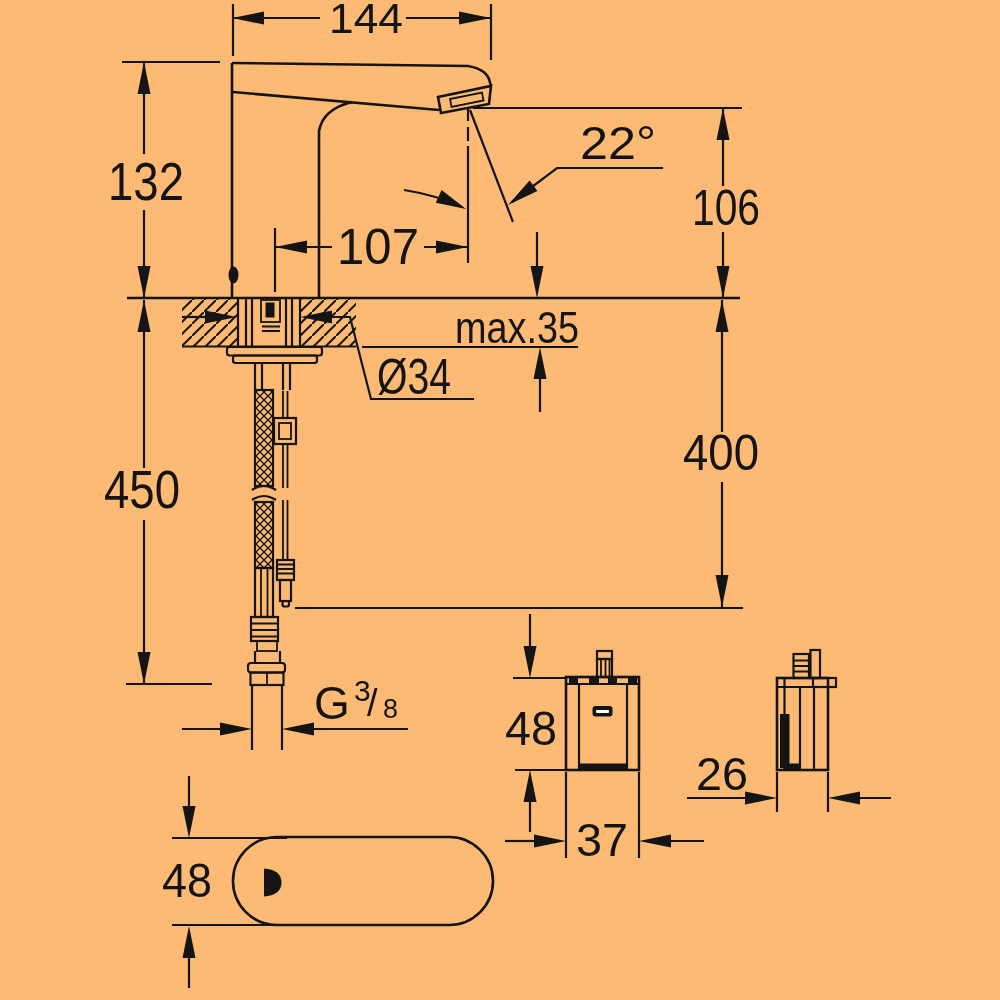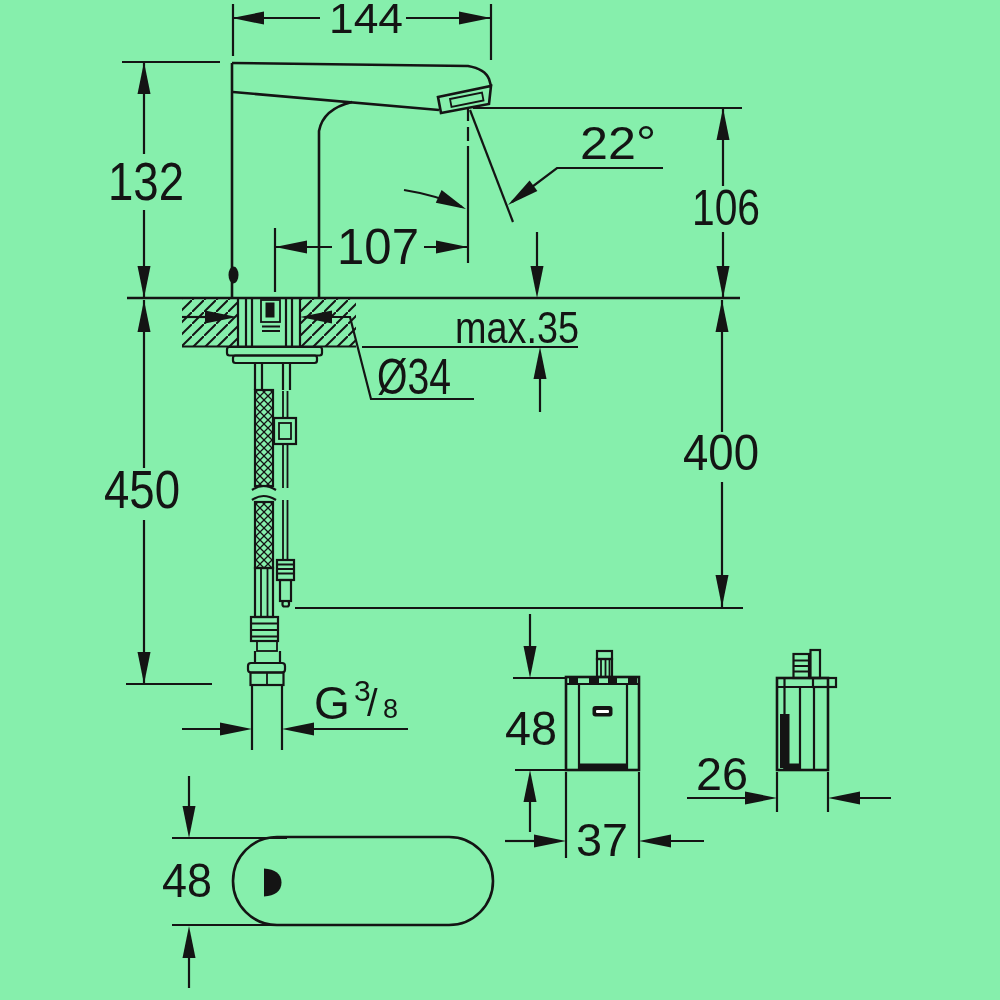--- a/index.html
+++ b/index.html
@@ -1,16 +1,16 @@
 <!DOCTYPE html>
 <html><head>
 <meta charset="utf-8">
 <style>
   html,body{margin:0;padding:0;background:#ffffff;}
-  .stage{position:relative;width:1000px;height:1000px;background:#86efac;overflow:hidden;}
+  .stage{position:relative;width:1000px;height:1000px;background:#fdba74;overflow:hidden;}
   svg{display:block;}
   text.dim{font-family:"Liberation Sans","DejaVu Sans",sans-serif;fill:#141414;}
   .ln{stroke:#141414;stroke-width:2.2;fill:none;}
   .ob{stroke:#141414;stroke-width:2.6;fill:none;}
   .thin{stroke:#141414;stroke-width:1.8;fill:none;}
   .blk{fill:#141414;stroke:none;}
 </style>
 </head>
 <body>
 

